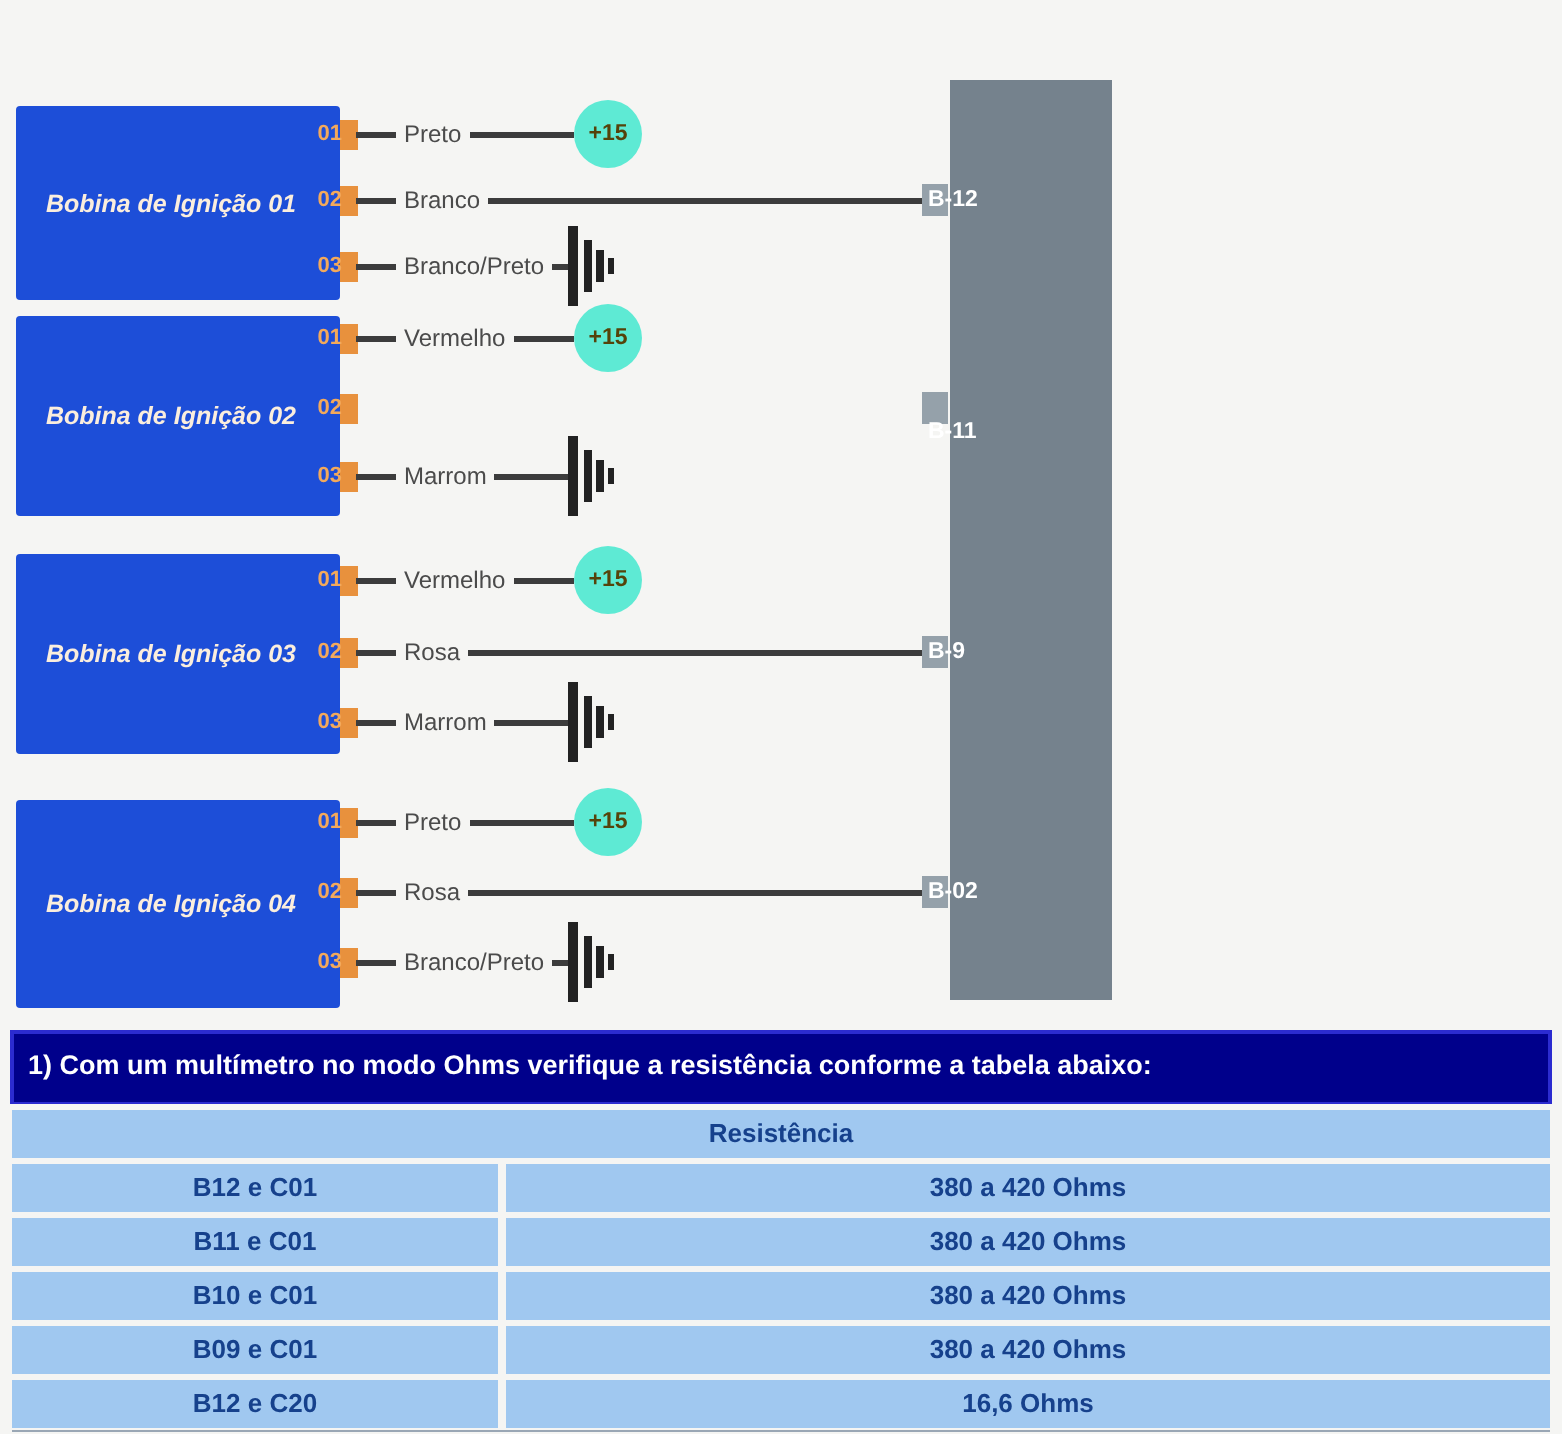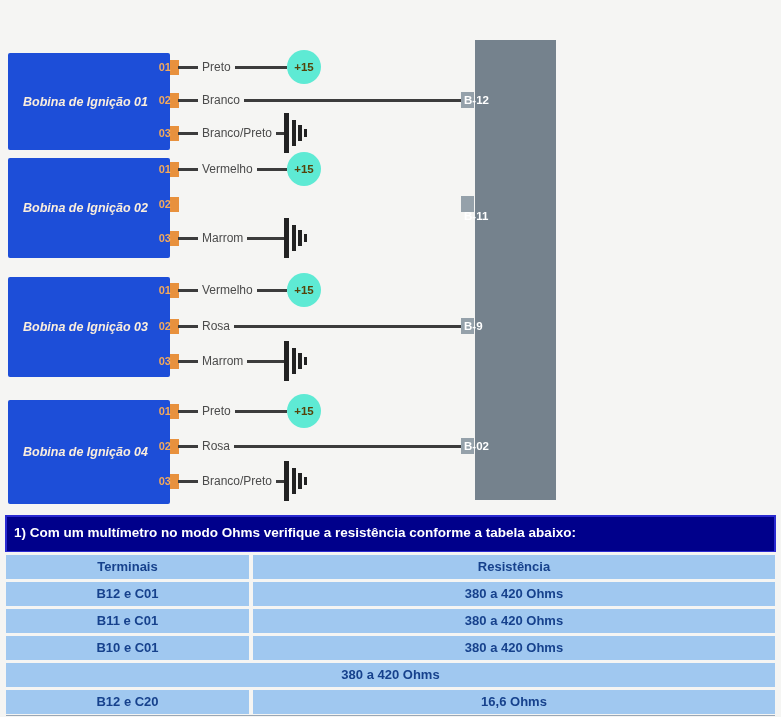--- a/index.html
+++ b/index.html
@@ -190,36 +190,36 @@
   <div class="btab" style="top:438px"></div>
   <div class="blbl" style="top:92px">B-12</div>
   <div class="blbl" style="top:208px">B-11</div>
   <div class="blbl" style="top:318px">B-9</div>
   <div class="blbl" style="top:438px">B-02</div>
 
   <div class="note-bar">1) Com um multímetro no modo Ohms verifique a resistência conforme a tabela abaixo:</div>
 
   <div class="restable">
     <div class="trow">
-      <div class="cell c-left">Terminais</div>
       <div class="cell c-right">Resistência</div>
     </div>
     <div class="trow">
       <div class="cell c-left">B12 e C01</div>
       <div class="cell c-right">380 a 420 Ohms</div>
     </div>
     <div class="trow">
       <div class="cell c-left">B11 e C01</div>
       <div class="cell c-right">380 a 420 Ohms</div>
     </div>
     <div class="trow">
       <div class="cell c-left">B10 e C01</div>
       <div class="cell c-right">380 a 420 Ohms</div>
     </div>
     <div class="trow">
+      <div class="cell c-left">B09 e C01</div>
       <div class="cell c-right">380 a 420 Ohms</div>
     </div>
     <div class="trow" style="margin-bottom:0">
       <div class="cell c-left">B12 e C20</div>
       <div class="cell c-right">16,6 Ohms</div>
     </div>
   </div>
 
 </div>
 

